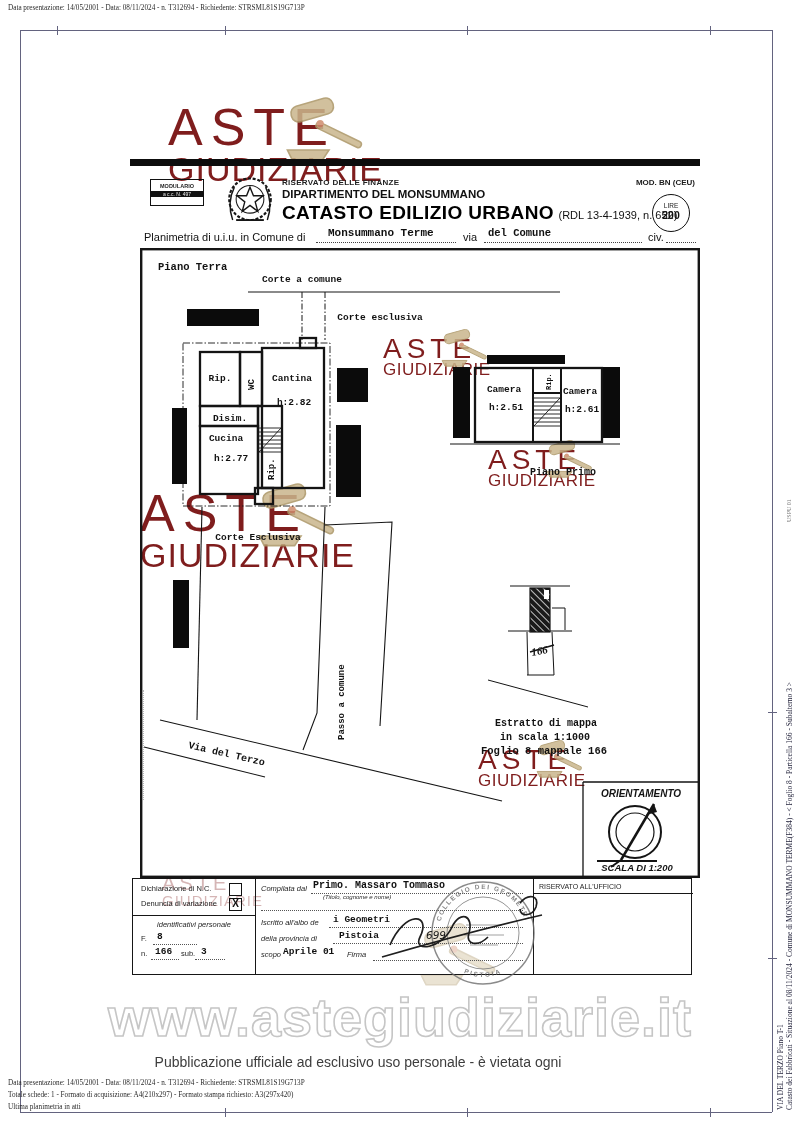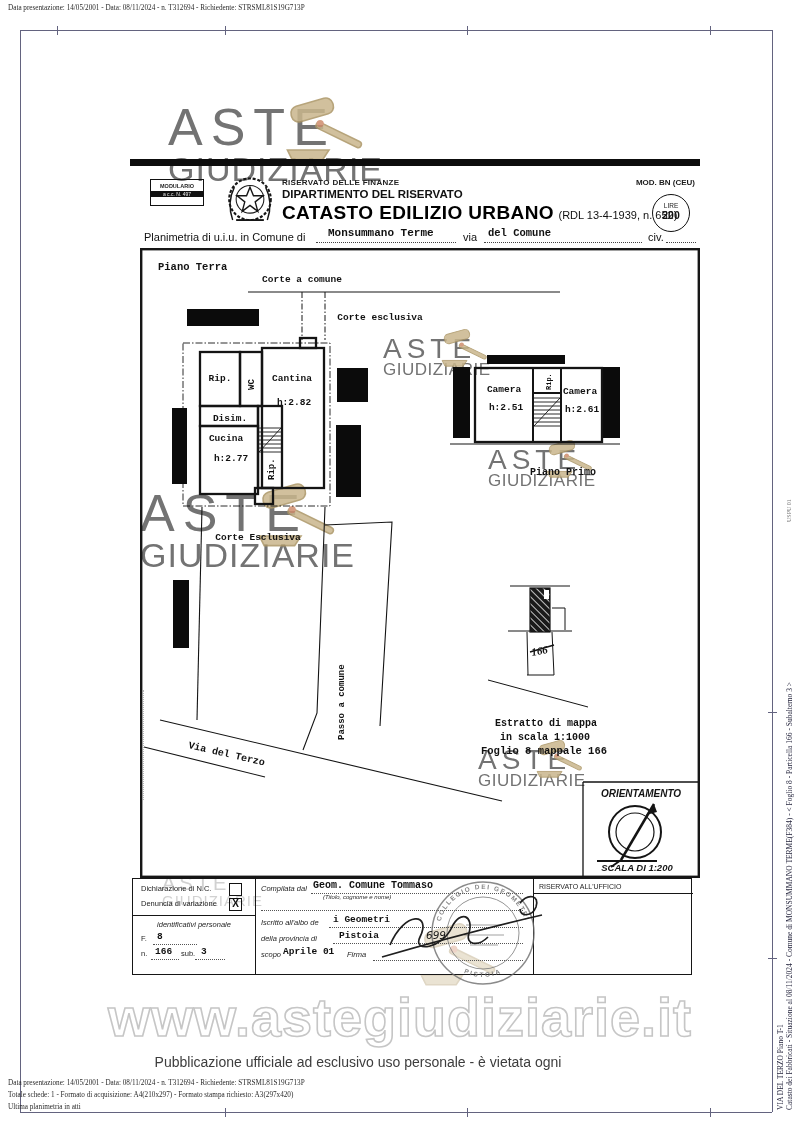--- a/index.html
+++ b/index.html
@@ -4,21 +4,21 @@
 <style>
   html,body{margin:0;padding:0;background:#fff;}
   .page{position:relative;width:800px;height:1125px;background:#ffffff;overflow:hidden;
         font-family:"Liberation Sans",sans-serif;}
   .abs{position:absolute;}
   .tiny{font-family:"Liberation Serif",serif;font-size:7.2px;color:#2b2b2b;white-space:nowrap;}
   .frameline{position:absolute;background:#63637f;}
   .tickv{position:absolute;width:1px;height:9px;background:#63637f;}
   .tickh{position:absolute;width:9px;height:1px;background:#63637f;}
   
-  .wm{position:absolute;color:#737373;line-height:0.98;pointer-events:none;}
+  .wm{position:absolute;color:#7f1d1d;line-height:0.98;pointer-events:none;}
   .wm .a{letter-spacing:8px;font-weight:400;}
   .wm .g{letter-spacing:1px;font-weight:400;}
   .wm svg.gv{position:absolute;}
   .urlwm{position:absolute;left:85px;top:980px;}
   
   .hdr-small{font-size:8px;font-weight:600;color:#222;letter-spacing:.3px;}
   .hdr-mid{font-size:11.5px;font-weight:700;color:#111;}
   .hdr-big{font-size:19px;font-weight:800;color:#000;letter-spacing:.4px;}
   .hdr-ref{font-size:11px;font-weight:400;color:#111;}
   .mono{font-family:"Liberation Mono",monospace;font-weight:700;color:#101010;}
@@ -122,21 +122,21 @@
   <svg class="abs" style="left:224px;top:174px" width="52" height="54" viewBox="0 0 60 60">
     <circle cx="30" cy="28" r="24" fill="none" stroke="#161616" stroke-width="2.4" stroke-dasharray="3.5 2"></circle>
     <circle cx="30" cy="28" r="16" fill="none" stroke="#161616" stroke-width="1.2"></circle>
     <path d="M30 14 L34 24 L45 24 L36 31 L39 42 L30 35 L21 42 L24 31 L15 24 L26 24 Z" fill="none" stroke="#161616" stroke-width="1.6"></path>
     <path d="M10 52 Q3 32 12 14" fill="none" stroke="#161616" stroke-width="1.6"></path>
     <path d="M50 52 Q57 32 48 14" fill="none" stroke="#161616" stroke-width="1.6"></path>
     <path d="M14 52 H46" stroke="#161616" stroke-width="2.2"></path>
   </svg>
 
   <div class="abs hdr-small" style="left:282px;top:178px">RISERVATO DELLE FINANZE</div>
-  <div class="abs hdr-mid" style="left:282px;top:188px">DIPARTIMENTO DEL RISERVATO</div>
+  <div class="abs hdr-mid" style="left:282px;top:188px">DIPARTIMENTO DEL MONSUMMANO</div>
   <div class="abs" style="left:282px;top:202px;white-space:nowrap">
     <span class="hdr-big">CATASTO EDILIZIO URBANO</span>
     <span class="hdr-ref">(RDL 13-4-1939, n. 652)</span>
   </div>
   <div class="abs" style="left:600px;top:178px;width:95px;text-align:right;font-size:8px;font-weight:700;color:#1a1a1a">MOD. BN (CEU)</div>
   <div class="abs" style="left:652px;top:194px;width:38px;height:38px;border:1.8px solid #111;border-radius:50%;box-sizing:border-box;text-align:center">
     <div style="font-size:6.5px;color:#222;margin-top:7px">LIRE</div>
     <div style="font-size:10.5px;font-weight:800;color:#111">200</div>
   </div>
 
@@ -269,21 +269,21 @@
     <div class="ftyped" style="left:24px;top:52px">8</div>
     <div class="fdots" style="left:20px;top:64px;width:44px"></div>
     <div class="flbl" style="left:8px;top:70px">n.</div>
     <div class="ftyped" style="left:22px;top:67px">166</div>
     <div class="flbl" style="left:48px;top:70px">sub.</div>
     <div class="ftyped" style="left:68px;top:67px">3</div>
     <div class="fdots" style="left:18px;top:79px;width:28px"></div>
     <div class="fdots" style="left:62px;top:79px;width:30px"></div>
 
     <div class="flbl fit" style="left:128px;top:5px">Compilata dal</div>
-    <div class="ftyped" style="left:180px;top:1px;font-size:10px">Geom. Comune Tommaso</div>
+    <div class="ftyped" style="left:180px;top:1px;font-size:10px">Primo. Massaro Tommaso</div>
     <div class="fdots" style="left:178px;top:13px;width:212px"></div>
     <div class="flbl fit" style="left:190px;top:15px;font-size:6px">(Titolo, cognome e nome)</div>
     <div class="fdots" style="left:128px;top:30px;width:262px"></div>
     <div class="flbl fit" style="left:128px;top:39px">Iscritto all'albo de</div>
     <div class="ftyped" style="left:200px;top:35px">i Geometri</div>
     <div class="fdots" style="left:196px;top:47px;width:194px"></div>
     <div class="flbl fit" style="left:128px;top:55px">della provincia di</div>
     <div class="ftyped" style="left:206px;top:51px">Pistoia</div>
     <div class="fdots" style="left:200px;top:63px;width:190px"></div>
     <div class="flbl fit" style="left:128px;top:71px">scopo</div>

